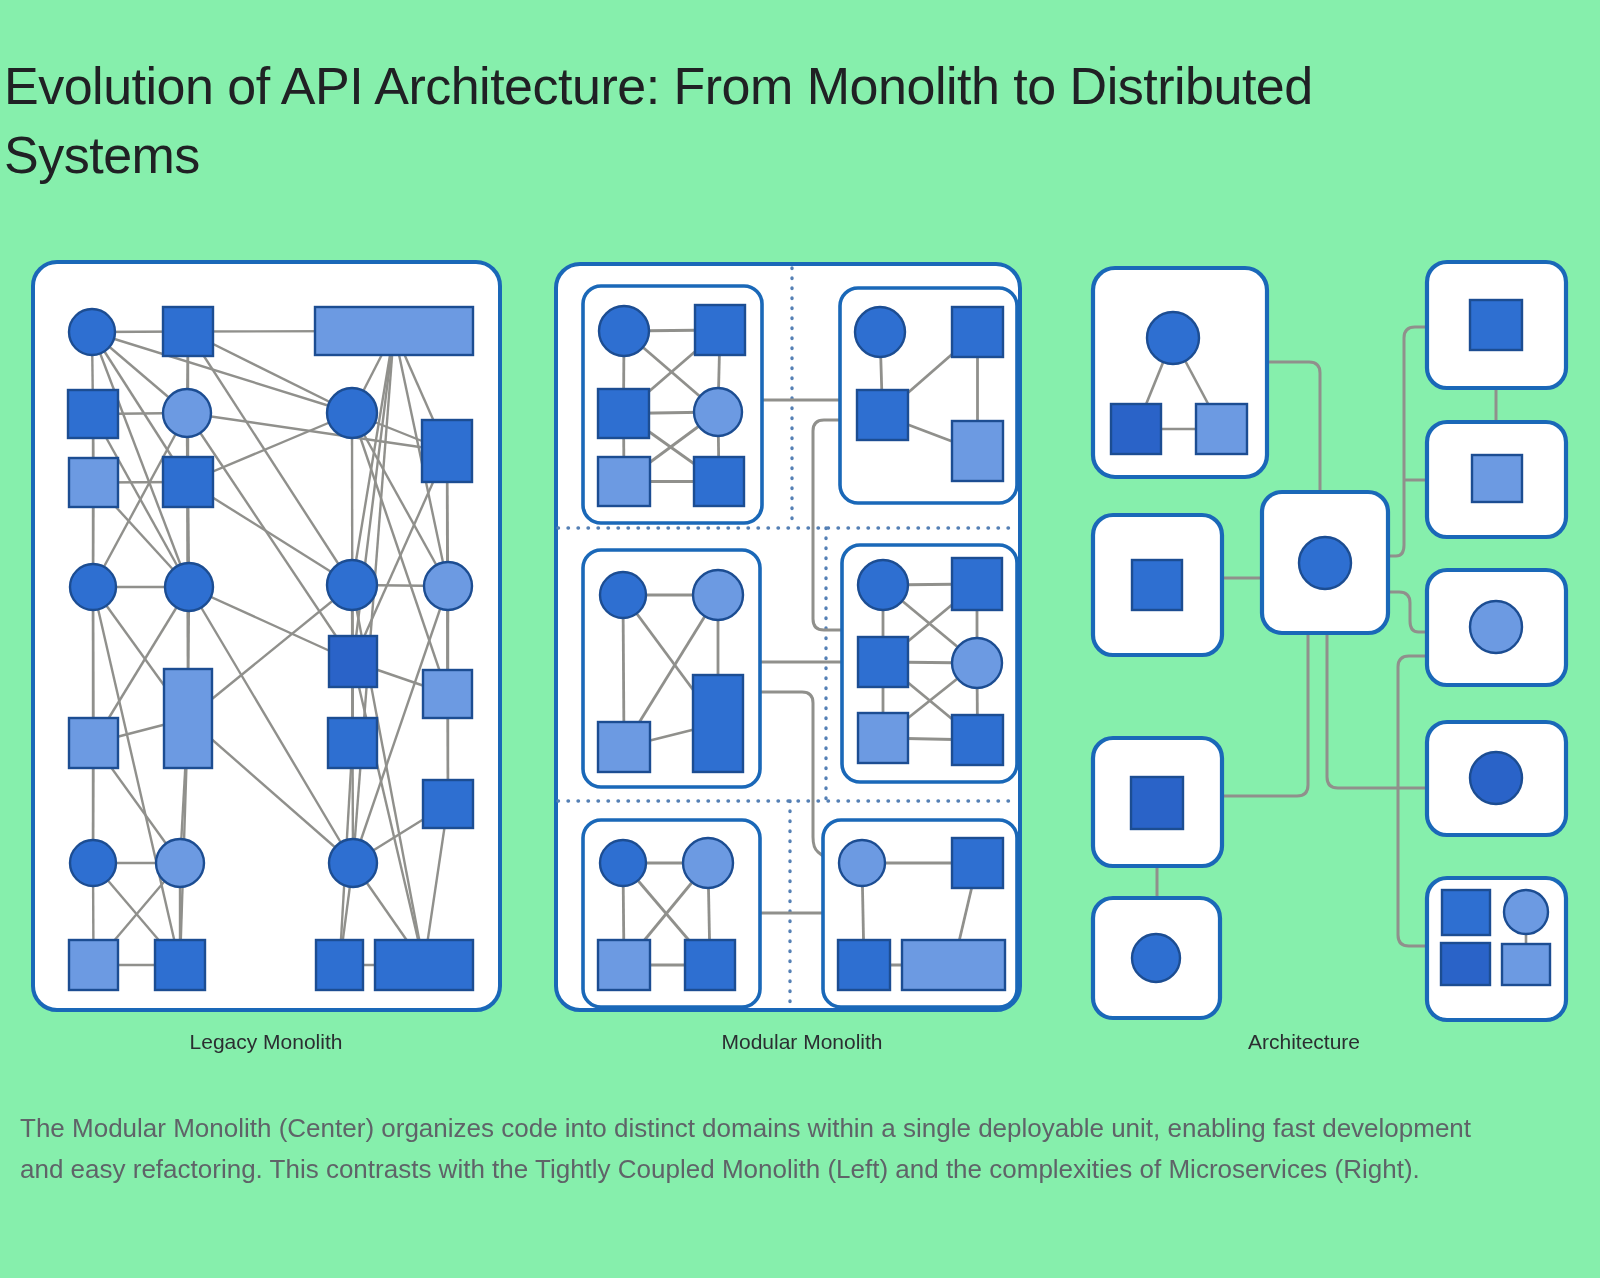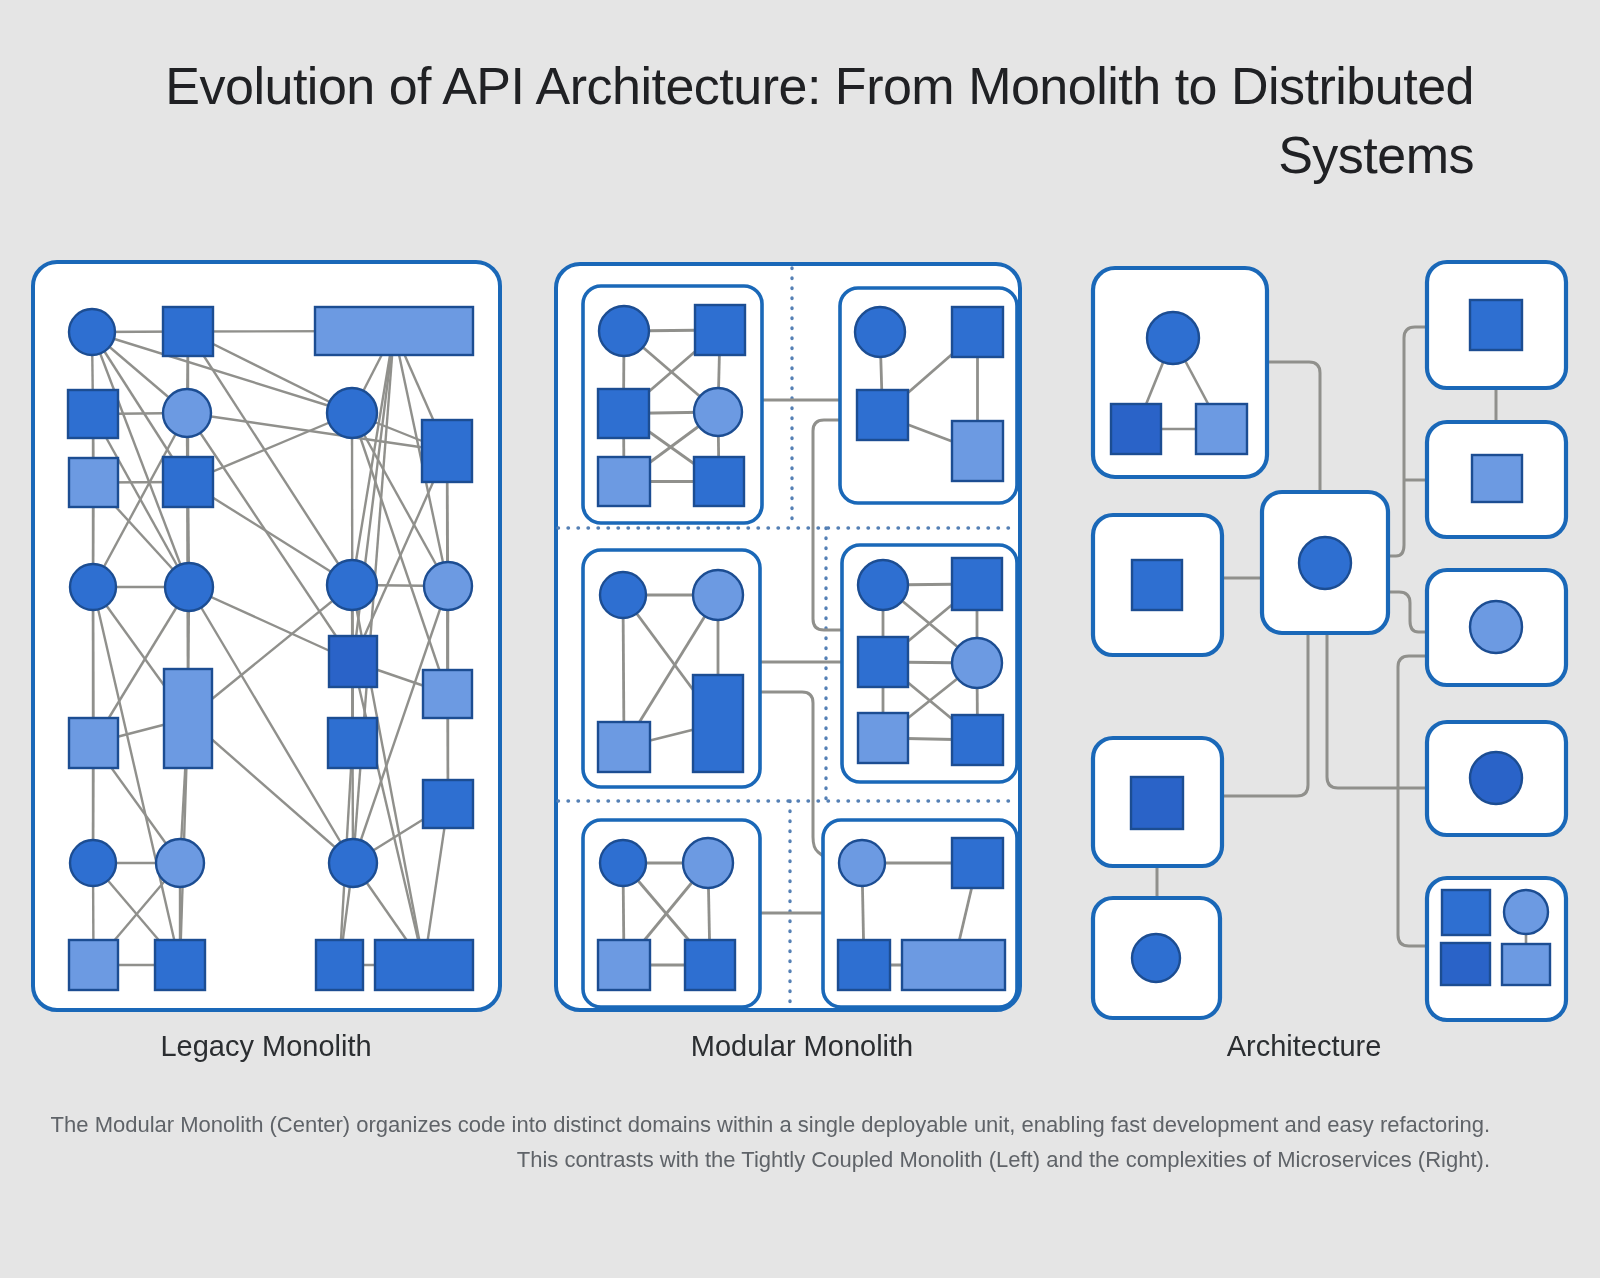--- a/index.html
+++ b/index.html
@@ -1,43 +1,42 @@
 <!DOCTYPE html>
 <html><head>
 <meta charset="utf-8">
 <style>
   html,body{margin:0;padding:0;background:#ffffff;}
   .page{
     position:relative;
     width:1600px;height:1278px;
-    background:#e5e5e5;
+    background:#86efac;
     font-family:"Liberation Sans", sans-serif;
     overflow:hidden;
-    text-align:right;
   }
   h1.title{
     position:absolute;left:4px;top:52px;margin:0;
     width:1470px;
     font-size:52px;font-weight:400;letter-spacing:-0.5px;
     line-height:1.32;color:#202124;
   }
   #diagram-svg{
     position:absolute;left:0;top:0;width:1600px;height:1278px;
   }
   .cap{
     position:absolute;top:1030px;transform:translateX(-50%);
-    font-size:29px;color:#2b2e31;white-space:nowrap;
+    font-size:21px;color:#2b2e31;white-space:nowrap;
   }
   #cap0{left:266px;}
   #cap1{left:802px;}
   #cap2{left:1304px;}
   p.desc{
     position:absolute;left:20px;top:1108px;margin:0;
     width:1470px;
-    font-size:22px;line-height:1.57;color:#5f6368;
+    font-size:26px;line-height:1.57;color:#5f6368;
   }
 </style>
 </head>
 <body>
 
 <div class="page">
   <h1 class="title">Evolution of API Architecture: From Monolith to Distributed Systems</h1>
 
   <svg id="diagram-svg" viewBox="0 0 1600 1278">
       <g>

